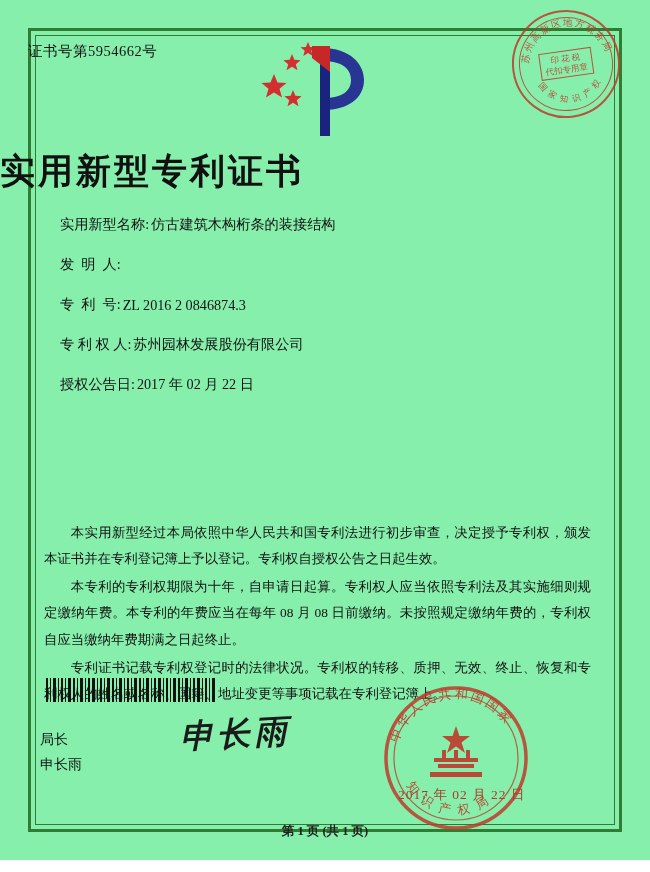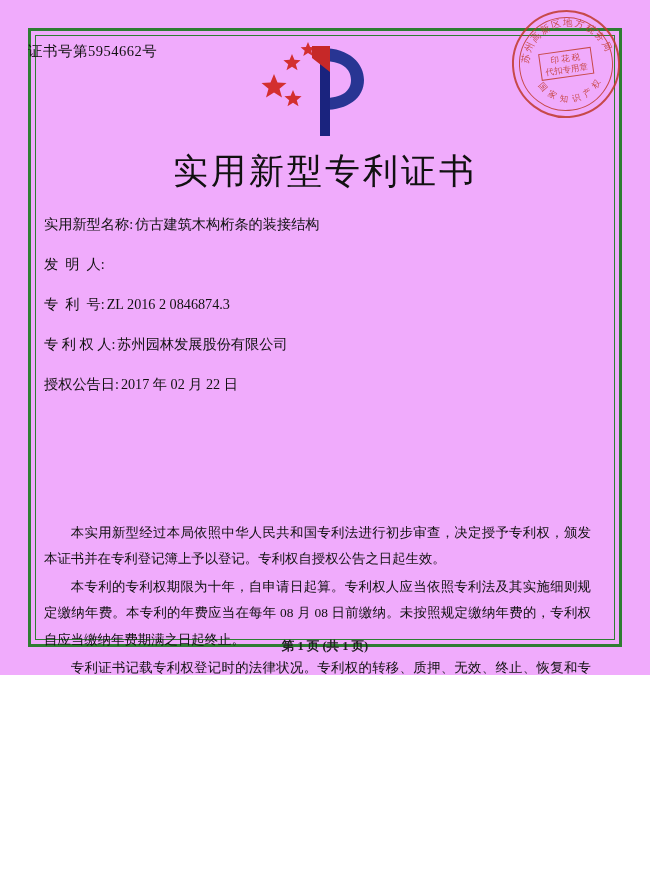--- a/index.html
+++ b/index.html
@@ -4,22 +4,22 @@
 <style>
   * { box-sizing: border-box; }
   html, body {
     margin: 0; padding: 0;
     width: 650px; height: 872px;
     background: #ffffff;
     font-family: "Liberation Serif", serif;
   }
   #page {
     position: relative;
-    width: 650px; height: 675px;
-    background: #f0abfc;
+    width: 650px; height: 860px;
+    background: #86efac;
     overflow: hidden;
   }
   
   .frame-outer {
     position: absolute;
     left: 28px; top: 28px; right: 28px; bottom: 28px;
     border: 3px solid #2e7d32;
   }
   .frame-inner {
     position: absolute;
@@ -71,38 +71,38 @@
     padding: 2px 4px;
     font-size: 8.5px;
     line-height: 1.25;
     text-align: center;
     white-space: nowrap;
   }
   
   .main-title {
     position: absolute;
     left: 0; right: 0; top: 148px;
-    text-align: center;
     font-size: 35px;
-    font-weight: normal;
+    font-weight: bold;
     letter-spacing: 3px;
     color: #111;
     font-family: "Liberation Serif", serif;
   }
   
   .fields {
     position: absolute;
     left: 44px; right: 40px; top: 215px;
   }
   .field-row {
     display: flex;
-    align-items: center;
+    align-items: flex-end;
     margin-bottom: 21px;
     font-size: 14.2px;
     color: #111;
+    margin-left: 16px;
   }
   .field-label {
     white-space: pre;
     flex: 0 0 auto;
   }
   .field-value {
     margin-left: 2px;
   }
   
   .paras {

